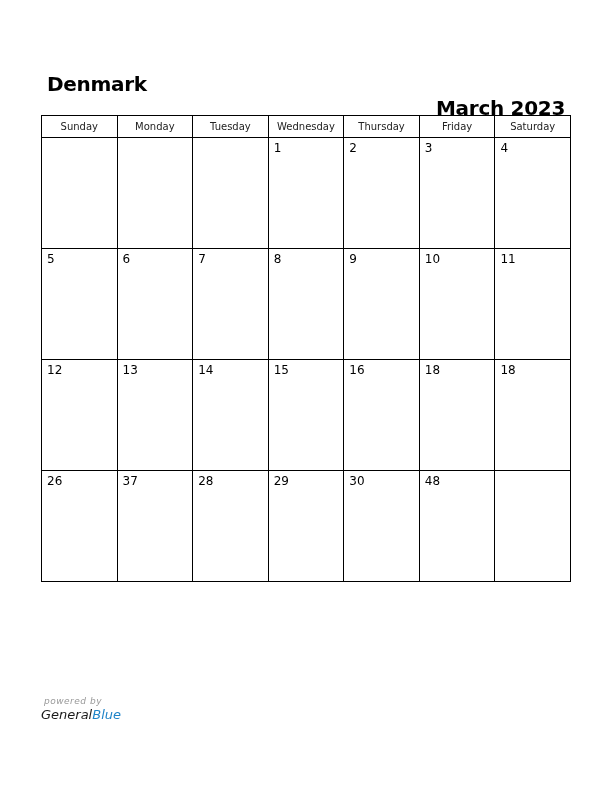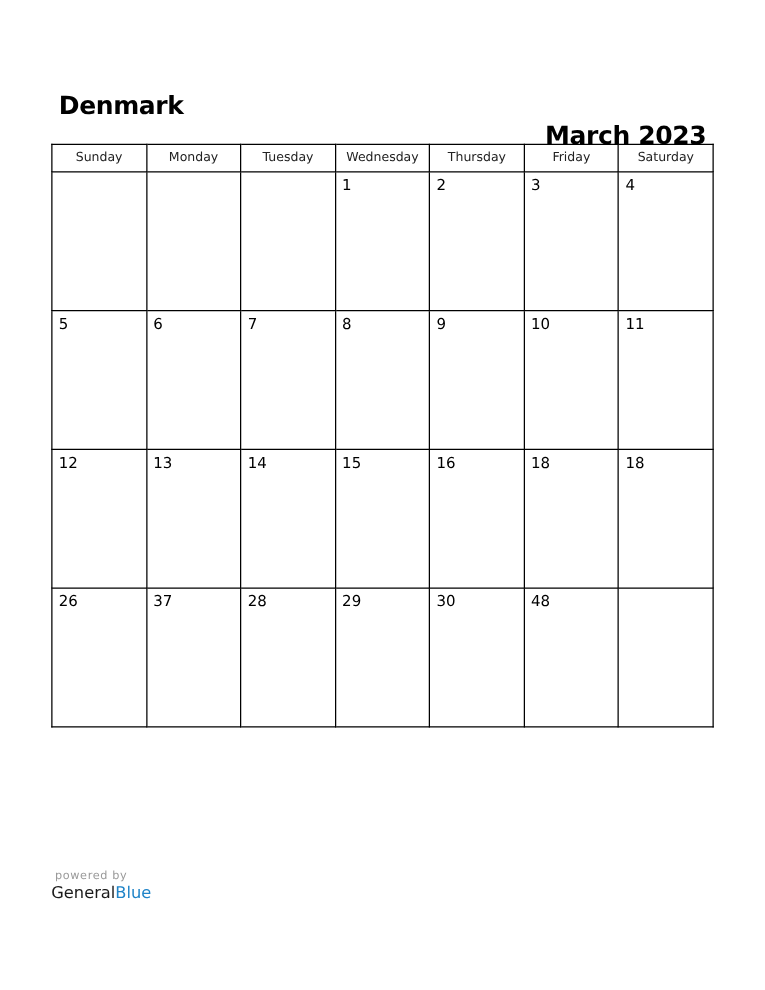--- a/index.html
+++ b/index.html
@@ -4,21 +4,21 @@
 <style>
   html, body { margin:0; padding:0; background:#ffffff; }
   body { width:612px; height:792px; position:relative; font-family:"DejaVu Sans", sans-serif; color:#000; overflow:hidden; }
   .country { position:absolute; left:47px; top:72px; font-size:20px; font-weight:bold; letter-spacing:-0.3px; }
   .month { position:absolute; right:47px; top:72px; font-size:20px; font-weight:bold; letter-spacing:-0.3px; text-align:left;margin-top:24px; }
   table.cal { position:absolute; left:41px; top:115px; width:530px; border-collapse:collapse; table-layout:fixed; }
   table.cal th, table.cal td { border:1px solid #000; padding:0;margin-left:35px; }
   table.cal th { height:21px; font-size:10px; font-weight:normal; text-align:center; vertical-align:middle; color:#222; }
   table.cal td { height:110px; vertical-align:top; }
   .day-num { display:block; padding:3px 0 0 5px; font-size:12px; color:#000; }
-  .footer { position:absolute; left:41px; top:696px; }
+  .footer { position:absolute; left:41px; top:696px;font-style:italic; }
   .powered { font-size:9px; color:#999; letter-spacing:0.5px; padding-left:3px; }
   .brand { font-size:13px; margin-top:1px; }
   .brand .g { color:#1a1a1a; }
   .brand .b { color:#1f84c8; }
 </style>
 </head>
 <body>
 
 <div class="country">Denmark</div>
 <div class="month">March 2023</div>

